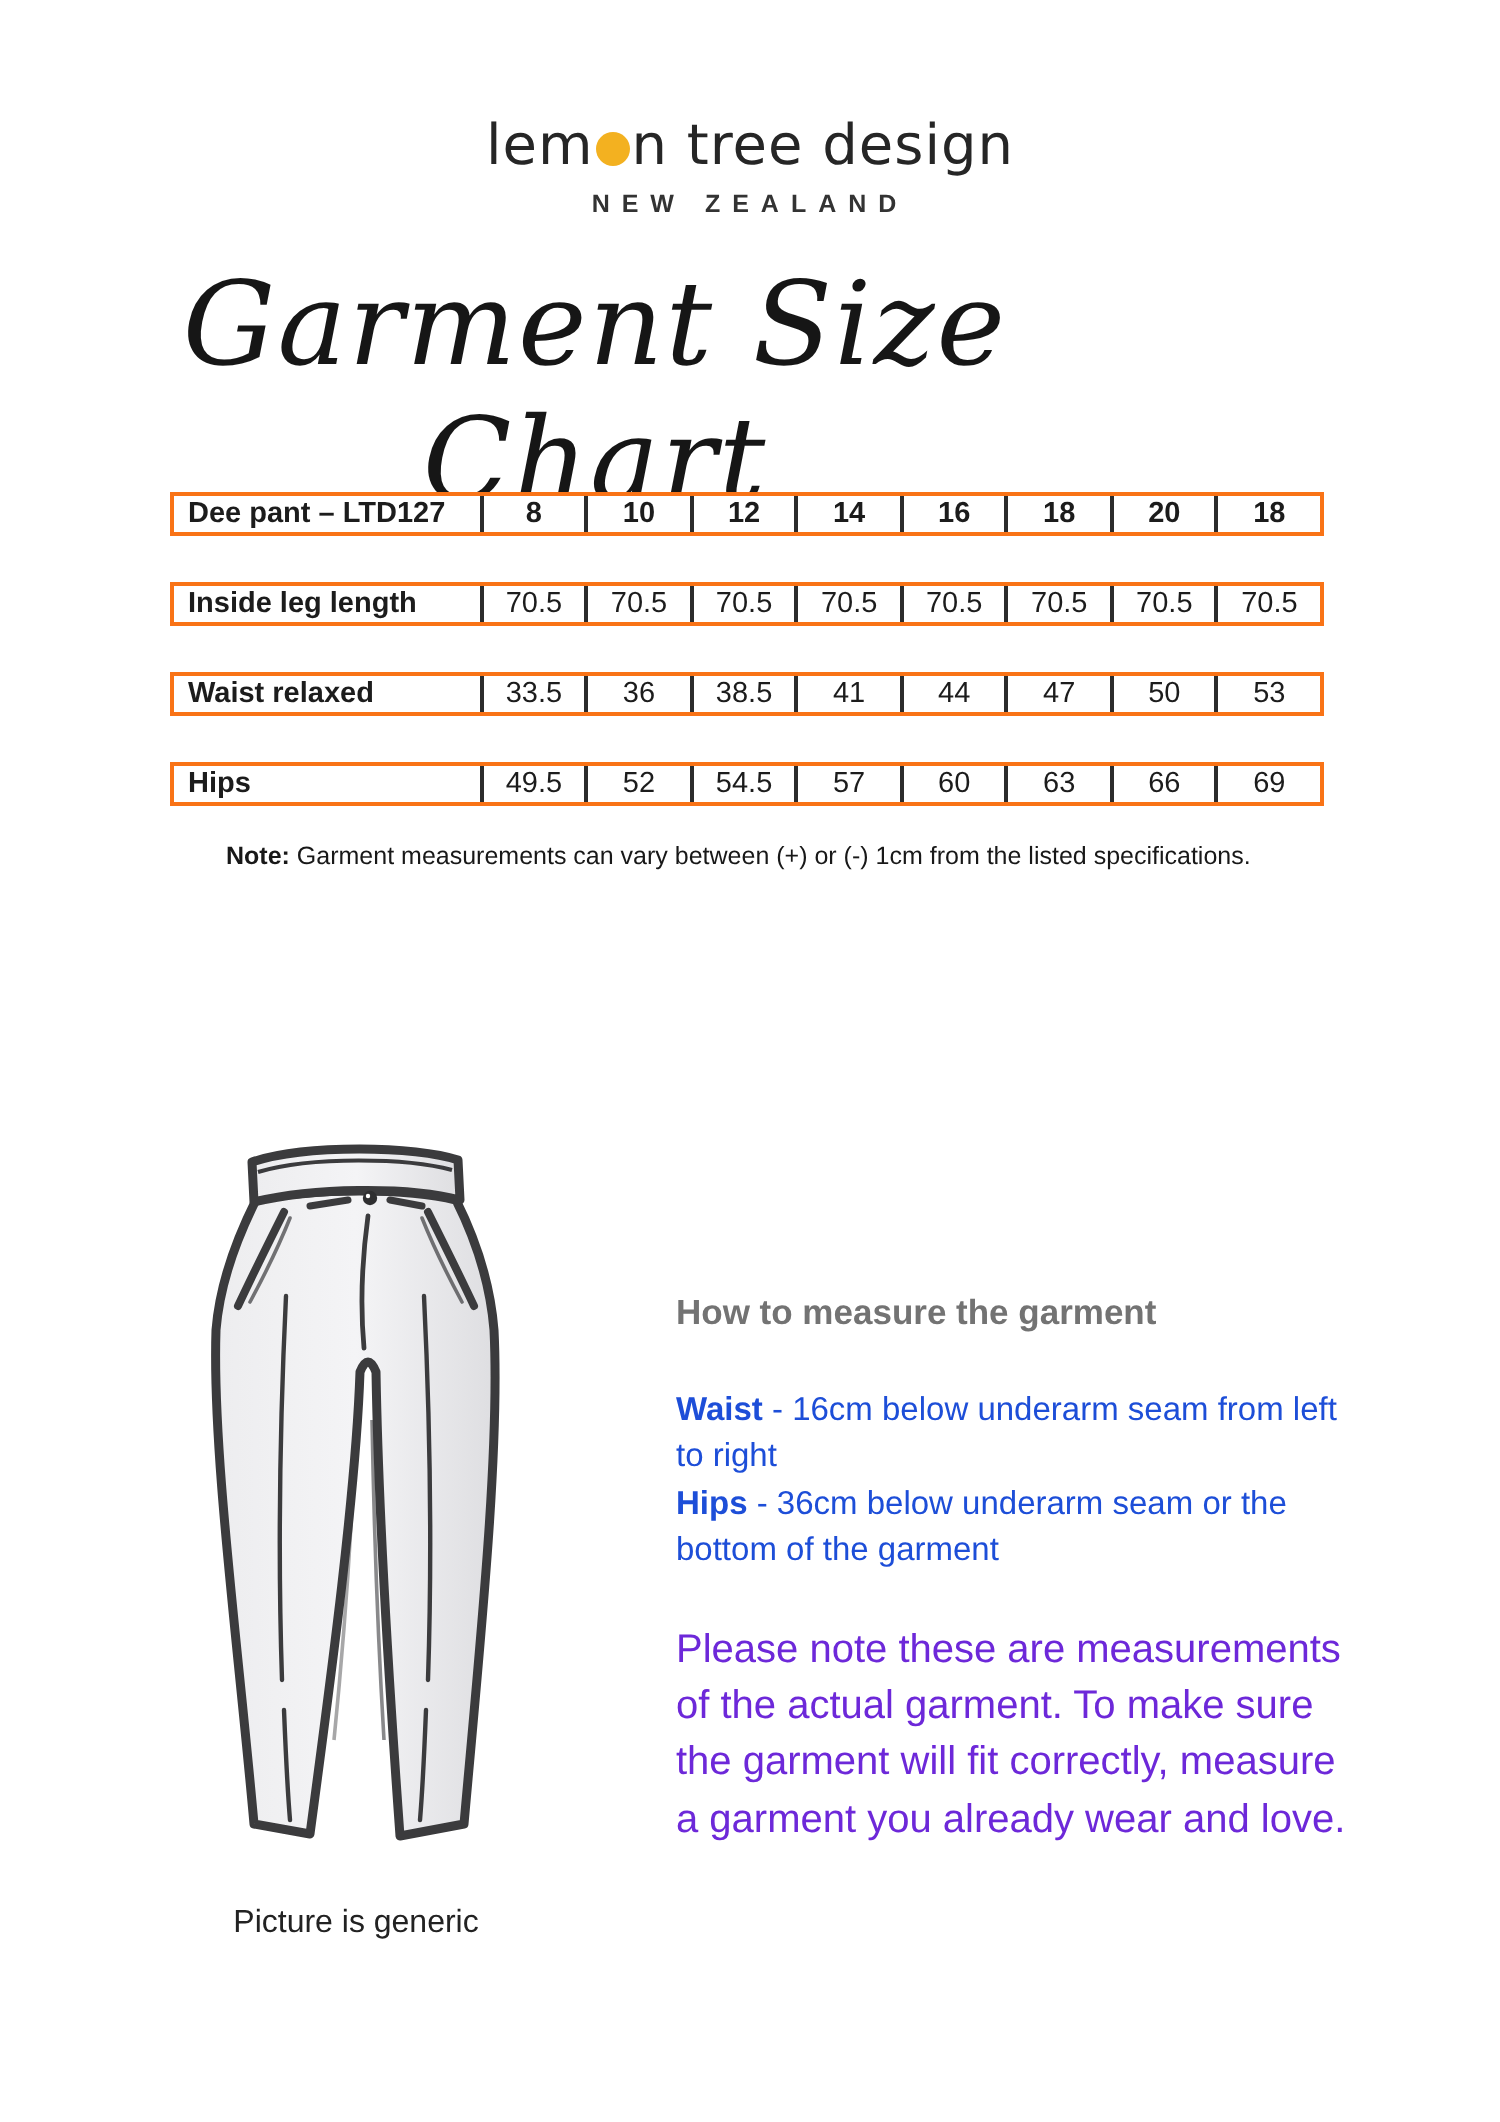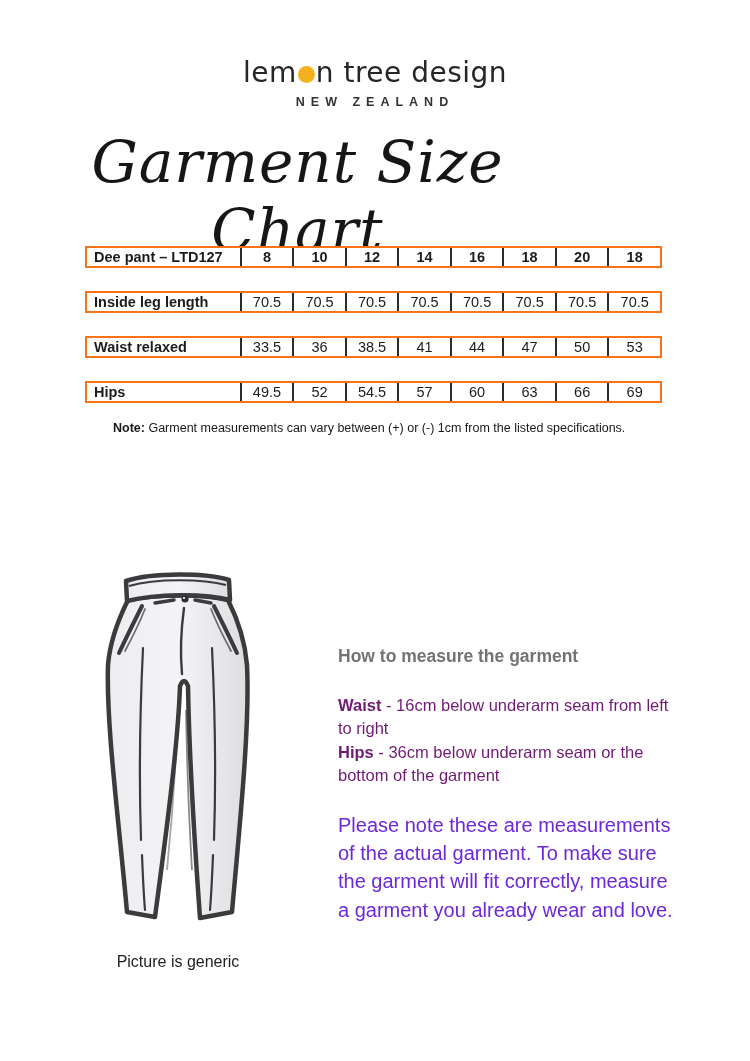--- a/index.html
+++ b/index.html
@@ -66,21 +66,21 @@
   
   .pants-figure { position: absolute; top: 560px; left: 98px; width: 156px; height: 365px; }
   .figure-caption {
     position: absolute; top: 953px; left: 78px; width: 200px;
     text-align: center; font-size: 16px; color: #222222;
   }
 
   
   .measure-guide { position: absolute; top: 646px; left: 338px; width: 336px; }
   .guide-heading { font-size: 17.5px; font-weight: 700; color: #737373; }
-  .guide-items { margin-top: 27px; font-size: 16.5px; line-height: 1.42; color: #701a75; }
+  .guide-items { margin-top: 27px; font-size: 16.5px; line-height: 1.42; color: #1d4ed8; }
   .guide-item strong { font-weight: 700; }
   .guide-footnote { margin-top: 23px; font-size: 20px; line-height: 1.42; color: #6d28d9; }
 </style>
 </head>
 <body>
 
 <div class="brand-header">
   <div class="logo-line">
     <span>lem</span>
       <span class="logo-dot" id="logo-dot" style="background: rgb(243, 177, 32);"></span>

